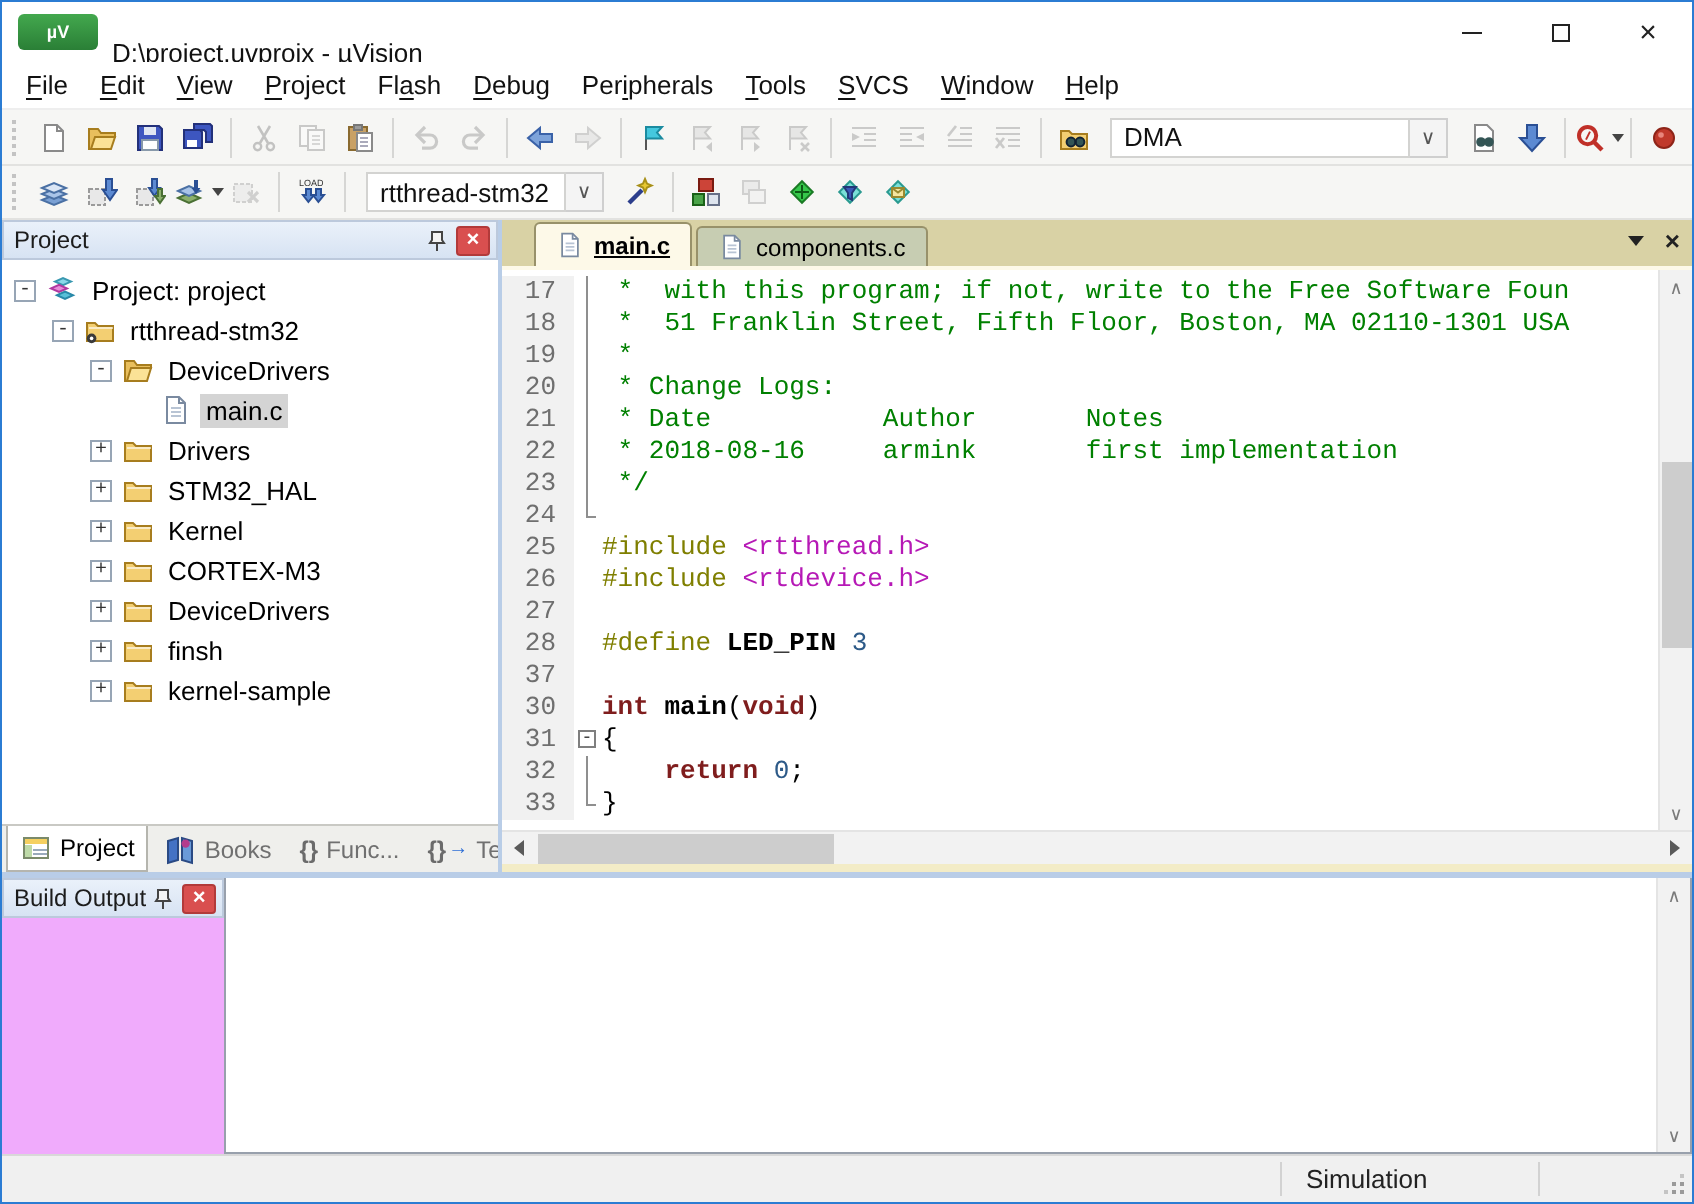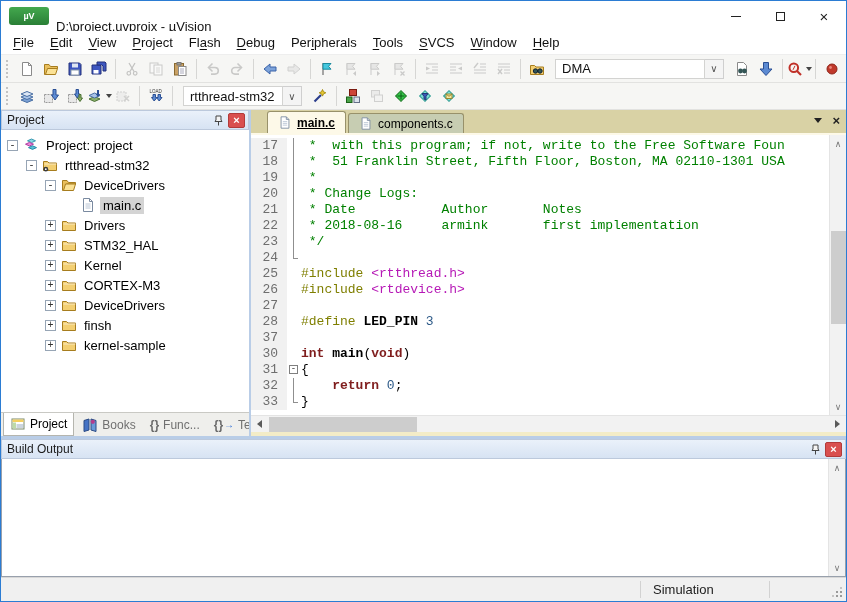--- a/index.html
+++ b/index.html
@@ -105,21 +105,21 @@
   .vs-thumb{position:absolute;left:1px;width:15px;background:#cdcdcd;}
   .hscroll{height:17px;flex:none;background:#f2f2f2;display:flex;align-items:center;border-top:1px solid #e4e4e4;position:relative;}
   .hs-arrow{width:17px;height:17px;display:flex;align-items:center;justify-content:center;flex:none;}
   .tri-l{width:0;height:0;border-top:4px solid transparent;border-bottom:4px solid transparent;border-right:5px solid #5a5a5a;}
   .tri-r{width:0;height:0;border-top:4px solid transparent;border-bottom:4px solid transparent;border-left:5px solid #5a5a5a;}
   .hs-thumb{position:absolute;left:18px;top:1px;height:15px;width:148px;background:#cdcdcd;}
   .hs-spacer{flex:1;}
   .editor-bottom-strip{height:4px;flex:none;background:#f3ecc7;}
 
   
-  .build-output{flex:none;height:138px;display:flex;flex-direction:column;background:#f0abfc;}
+  .build-output{flex:none;height:138px;display:flex;flex-direction:row;background:#f0abfc;}
   .bo-body{flex:1;display:flex;min-height:0;border:1px solid #98a0ac;border-top:none;}
   .bo-content{flex:1;background:#fff;}
 
   
   .statusbar{height:24px;flex:none;display:flex;align-items:stretch;background:#f0f0f0;border-top:1px solid #d8d8d8;font-size:13px;color:#222;}
   .sb-cell{display:flex;align-items:center;}
   .sb-main{flex:1;}
   .sb-sep{width:1px;background:#d2d2d2;margin:3px 0;}
   .sb-sim{width:128px;padding-left:12px;}
   .sb-end{width:60px;}

